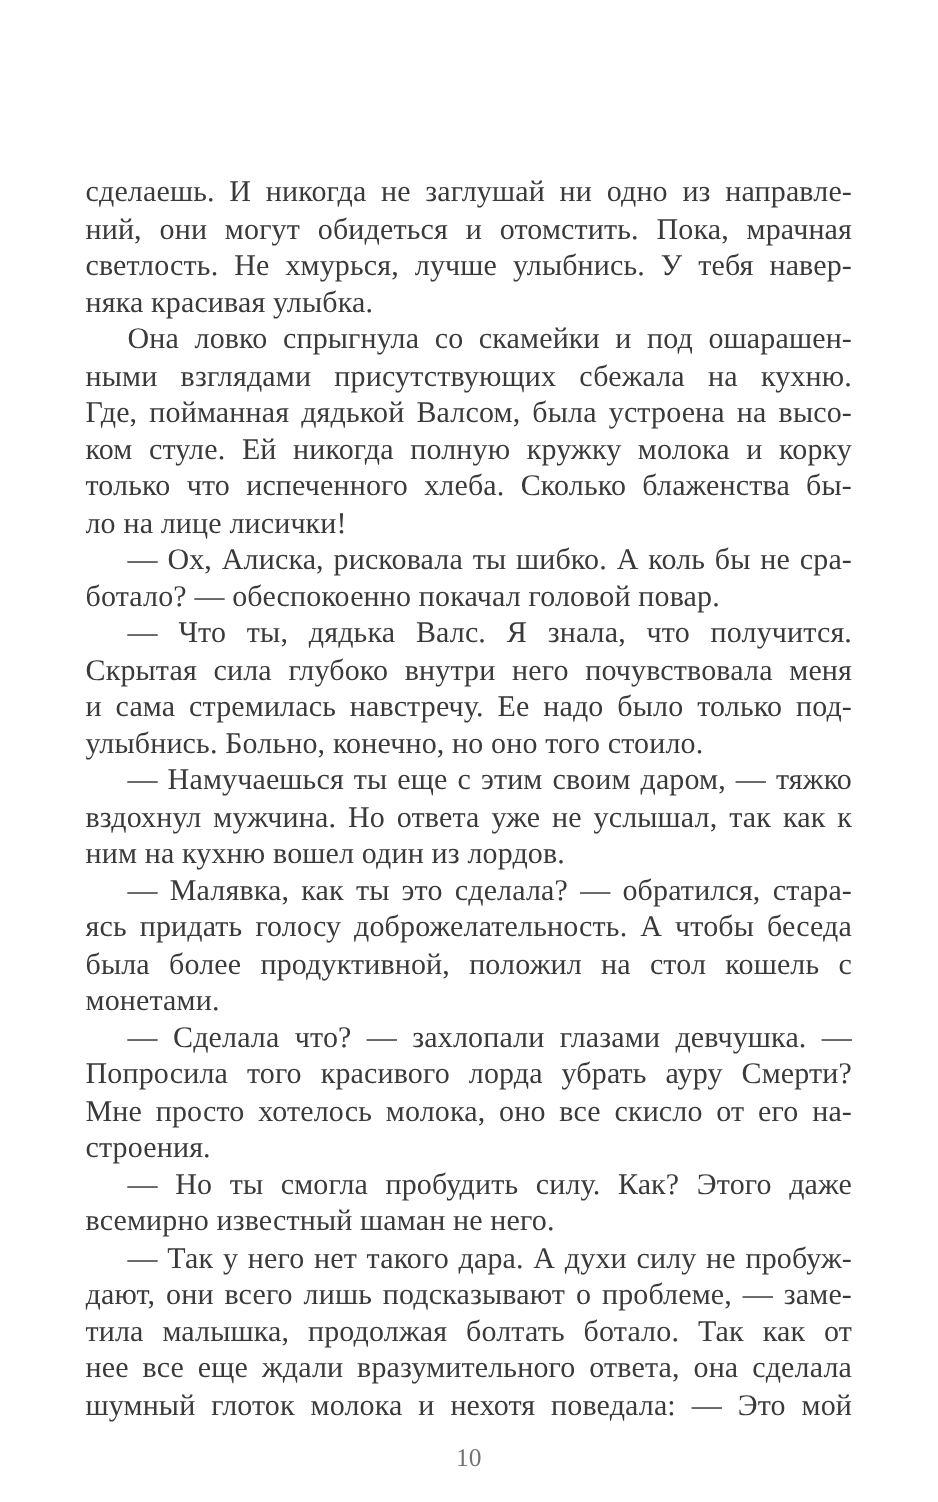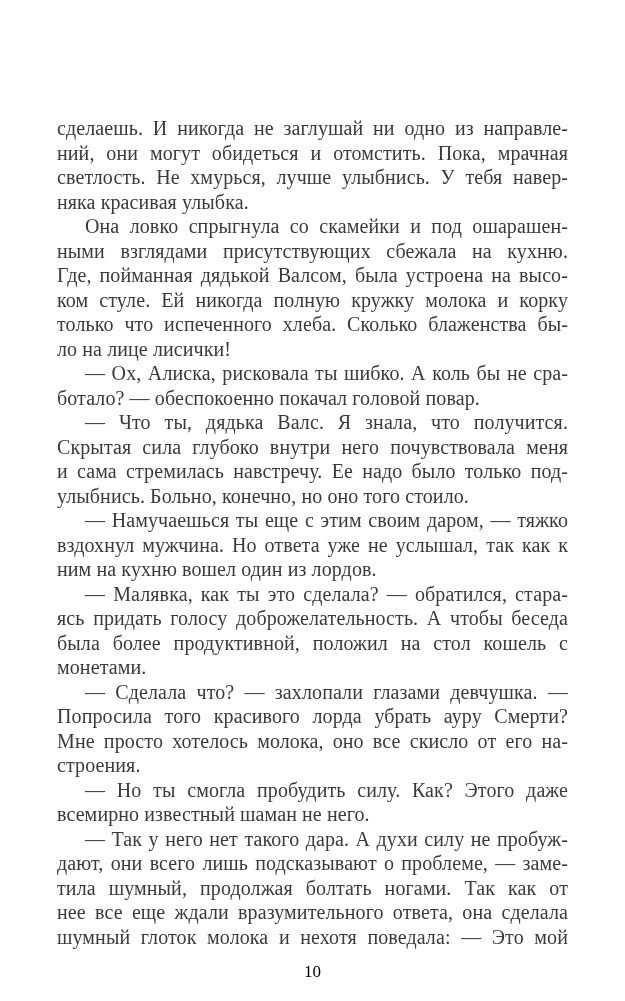--- a/index.html
+++ b/index.html
@@ -45,21 +45,21 @@
   }
   .page-number {
     position: absolute;
     top: 921px;
     left: 0;
     width: 625px;
     height: 22px;
     text-align: center;
     font-size: 17px;
     line-height: 22px;
-    color: #000000;
+    color: #737373;
   }
 </style>
 </head>
 <body>
 
 <div class="book-page">
   <div class="text-block">
       <div class="paragraph">
         <div class="line fill">сделаешь. И никогда не заглушай ни одно из направле-</div>
         <div class="line fill">ний, они могут обидеться и отомстить. Пока, мрачная</div>
@@ -101,19 +101,19 @@
         <div class="line fill">Мне просто хотелось молока, оно все скисло от его на-</div>
         <div class="line">строения.</div>
       </div>
       <div class="paragraph">
         <div class="line indent fill">— Но ты смогла пробудить силу. Как? Этого даже</div>
         <div class="line">всемирно известный шаман не него.</div>
       </div>
       <div class="paragraph">
         <div class="line indent fill">— Так у него нет такого дара. А духи силу не пробуж-</div>
         <div class="line fill">дают, они всего лишь подсказывают о проблеме, — заме-</div>
-        <div class="line fill">тила шумный, продолжая болтать ногами. Так как от</div>
+        <div class="line fill">тила малышка, продолжая болтать ботало. Так как от</div>
         <div class="line fill">нее все еще ждали вразумительного ответа, она сделала</div>
         <div class="line fill">шумный глоток молока и нехотя поведала: — Это мой</div>
       </div>
     </div>
   <div class="page-number">10</div>
 </div>
 
 </body></html>

